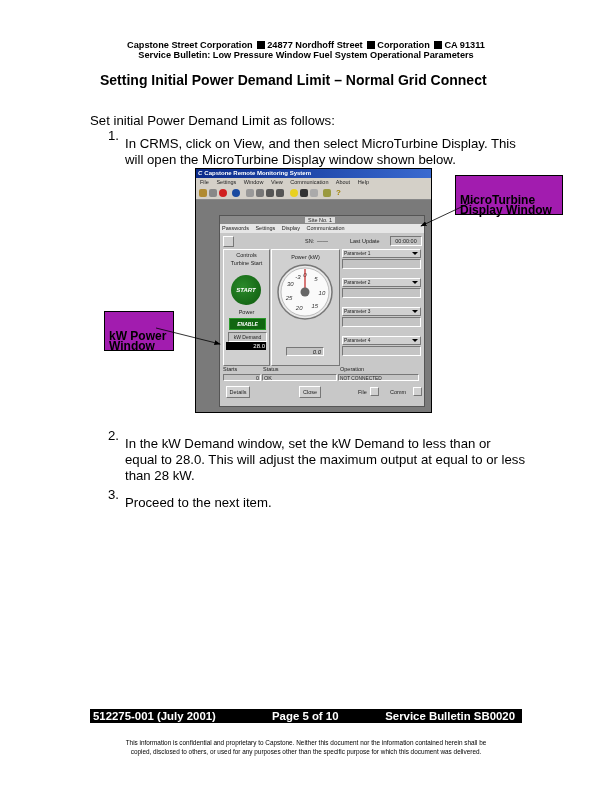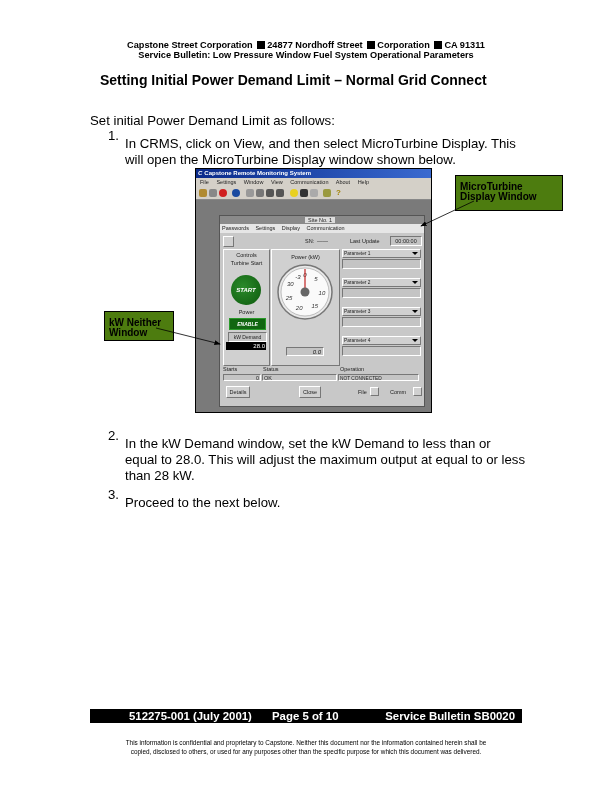--- a/index.html
+++ b/index.html
@@ -33,21 +33,21 @@
   .params { position: absolute; left: 122px; top: 33px; width: 79px; }
   .pdd { position: relative; height: 7px; line-height: 7px; padding-left: 1px; font-size: 4.8px; margin-bottom: 1px; }
   .pdd .ar { position: absolute; right: 2px; top: 2px; width: 0; height: 0; border-left: 3px solid transparent; border-right: 3px solid transparent; border-top: 3px solid #000; }
   .pval { height: 8px; margin-bottom: 9px; }
   .center { text-align: center; }
   .startbtn { position: absolute; left: 7px; top: 25px; width: 30px; height: 30px; border-radius: 50%; background: radial-gradient(circle at 40% 40%, #2b8a2b, #0d5a0d); color: #fff; font-weight: bold; font-style: italic; font-size: 6px; line-height: 30px; text-align: center; }
   .enbtn { position: absolute; left: 5px; top: 68px; width: 35px; height: 10px; background: #116611; border: 1px solid #2a9a2a; color: #fff; font-weight: bold; font-style: italic; font-size: 5px; line-height: 10px; text-align: center; }
   .kwlbl { position: absolute; left: 4px; top: 82px; width: 37px; height: 8px; line-height: 8px; text-align: center; font-size: 5px; }
   .kwval { position: absolute; left: 2px; top: 92px; width: 40px; height: 8px; background: #000; color: #fff; text-align: right; font-size: 6px; line-height: 8px; padding-right: 1px; box-sizing: border-box; }
 
-  .callout { background: #4d7c0f; border: 1px solid #000; font-weight: bold; font-size: 10px; line-height: 10px; padding: 6px 4px; box-sizing: border-box; }
+  .callout { background: #a21caf; border: 1px solid #000; font-weight: bold; font-size: 12px; line-height: 10px; padding: 19px 4px; box-sizing: border-box; }
 
   .footbar { left: 90px; top: 709px; width: 432px; height: 14px; background: #000; color: #fff; font-weight: bold; font-size: 11.4px; line-height: 14px; }
   .footbar span { position: absolute; top: 0; }
   .legal { left: 0; width: 612px; top: 738px; text-align: center; font-size: 6.4px; line-height: 9px; }
 </style>
 </head>
 <body>
 
 <div class="abs hdr" style="top:40px;">
   <span>Capstone Street Corporation</span>
@@ -160,41 +160,41 @@
     <div class="abs box3d" style="left:6px;top:170px;width:22px;height:10px;line-height:10px;text-align:center;">Details</div>
     <div class="abs box3d" style="left:79px;top:170px;width:20px;height:10px;line-height:10px;text-align:center;">Close</div>
     <div class="abs" style="left:138px;top:173px;">File</div>
     <div class="abs box3d" style="left:150px;top:171px;width:7px;height:7px;"></div>
     <div class="abs" style="left:170px;top:173px;">Comm</div>
     <div class="abs box3d" style="left:193px;top:171px;width:7px;height:7px;"></div>
   </div>
 </div>
 
 <div class="abs callout" style="left:455px;top:175px;width:108px;height:36px;">MicroTurbine Display Window</div>
-<div class="abs callout" style="left:104px;top:311px;width:70px;height:30px;">kW Neither Window</div>
+<div class="abs callout" style="left:104px;top:311px;width:70px;height:30px;">kW Power Window</div>
 <svg class="abs" style="left:0;top:0;" width="612" height="792">
   <defs>
     <marker id="ah" markerWidth="8" markerHeight="6" refX="7" refY="3" orient="auto">
         <path d="M0,0 L8,3 L0,6 z" fill="#000"></path>
       </marker>
   </defs>
   <line x1="474" y1="201" x2="421" y2="226" stroke="#000" stroke-width="0.8" marker-end="url(#ah)"></line>
   <line x1="156" y1="328" x2="220" y2="344" stroke="#000" stroke-width="0.8" marker-end="url(#ah)"></line>
 </svg>
 
 <div class="abs step" style="top:428px;">
   <span class="num">2.</span>
   <span class="txt" style="width:400px;">In the kW Demand window, set the kW Demand to less than or equal to 28.0. This will adjust the maximum output at equal to or less than 28 kW.</span>
 </div>
 <div class="abs step" style="top:487px;">
   <span class="num">3.</span>
-  <span class="txt">Proceed to the next below.</span>
+  <span class="txt">Proceed to the next item.</span>
 </div>
 
 <div class="abs footbar">
-  <span style="left:3px;margin-left:36px;">512275-001 (July 2001)</span>
+  <span style="left:3px;">512275-001 (July 2001)</span>
   <span style="left:182px;">Page 5 of 10</span>
   <span style="right:7px;">Service Bulletin SB0020</span>
 </div>
 <div class="abs legal">
   <div>This information is confidential and proprietary to Capstone. Neither this document nor the information contained herein shall be</div>
   <div>copied, disclosed to others, or used for any purposes other than the specific purpose for which this document was delivered.</div>
 </div>
 
 </body></html>

